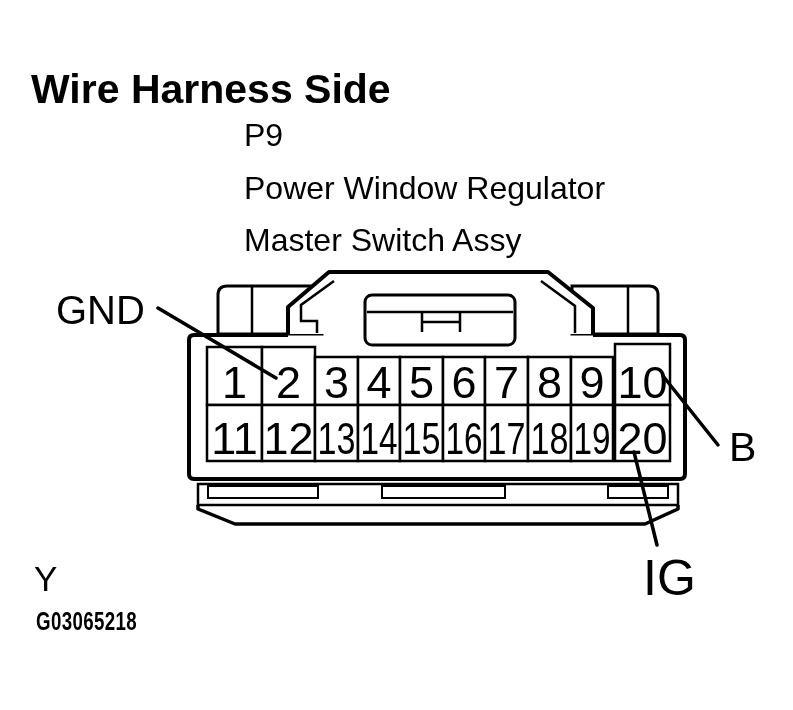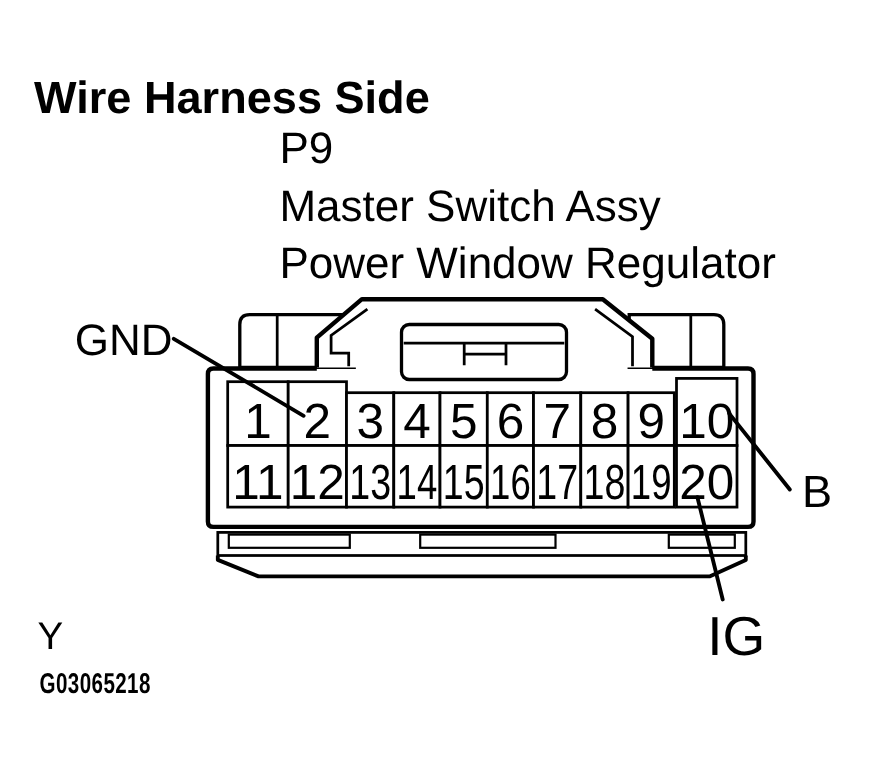--- a/index.html
+++ b/index.html
@@ -5,22 +5,22 @@
   :root { --ink:#000000; --paper:#ffffff; }
   html,body { margin:0; padding:0; background:var(--paper); }
   .page {
     position:relative; width:793px; height:710px;
     background:var(--paper); color:var(--ink);
     font-family:"Liberation Sans", sans-serif;
     overflow:hidden;
   }
   .abs { position:absolute; white-space:nowrap; line-height:1.05; }
   .title { left:31px; top:68px; font-size:41px; font-weight:bold; }
-  .sublines { left:254px; top:109px; font-size:40px; line-height:52.5px; }
-  .lbl-gnd { left:56px;  top:289px; font-size:40px;margin-left:12px; }
+  .sublines { left:244px; top:109px; font-size:32px; line-height:52.5px; }
+  .lbl-gnd { left:56px;  top:289px; font-size:40px; }
   .lbl-b   { left:729px; top:426px; font-size:41px; }
   .lbl-ig  { left:643px; top:552px; font-size:50px; }
   .lbl-y   { left:34px;  top:561px; font-size:35px; }
   .lbl-fig { left:36px;  top:608px; font-size:26px; font-weight:bold;
              transform:scaleX(.72); transform-origin:left top; letter-spacing:.5px; }
   svg.figure { position:absolute; left:0; top:0; }
   .shape { fill:var(--paper); stroke:var(--ink); }
   .ln    { fill:none; stroke:var(--ink); }
   .pin-rect { fill:var(--paper); stroke:var(--ink); stroke-width:2.5; }
   .pin-num  { fill:var(--ink); stroke:none; font-family:"Liberation Sans",sans-serif;
@@ -29,22 +29,22 @@
 </style>
 </head>
 <body>
 
 <div class="page">
 
   <div class="abs title">Wire Harness Side</div>
 
   <div class="abs sublines">
     <div>P9</div>
+    <div>Power Window Regulator</div>
     <div>Master Switch Assy</div>
-    <div>Power Window Regulator</div>
   </div>
 
   <svg class="figure" width="793" height="710" viewBox="0 0 793 710" xmlns="http://www.w3.org/2000/svg">
 
     <path class="shape" d="M 218,334 V 295 Q 218,286 227,286 H 322 V 334 Z" stroke-width="3"></path>
     <line class="ln" x1="252" y1="286" x2="252" y2="334" stroke-width="2.5"></line>
     <path class="shape" d="M 572,334 V 286 H 649 Q 658,286 658,295 V 334 Z" stroke-width="3"></path>
     <line class="ln" x1="628" y1="286" x2="628" y2="334" stroke-width="2.5"></line>
 
     <path class="shape" d="M 288,334 V 307 L 329,272 H 548 L 593,308 V 334" stroke-width="4" stroke-linejoin="round"></path>

